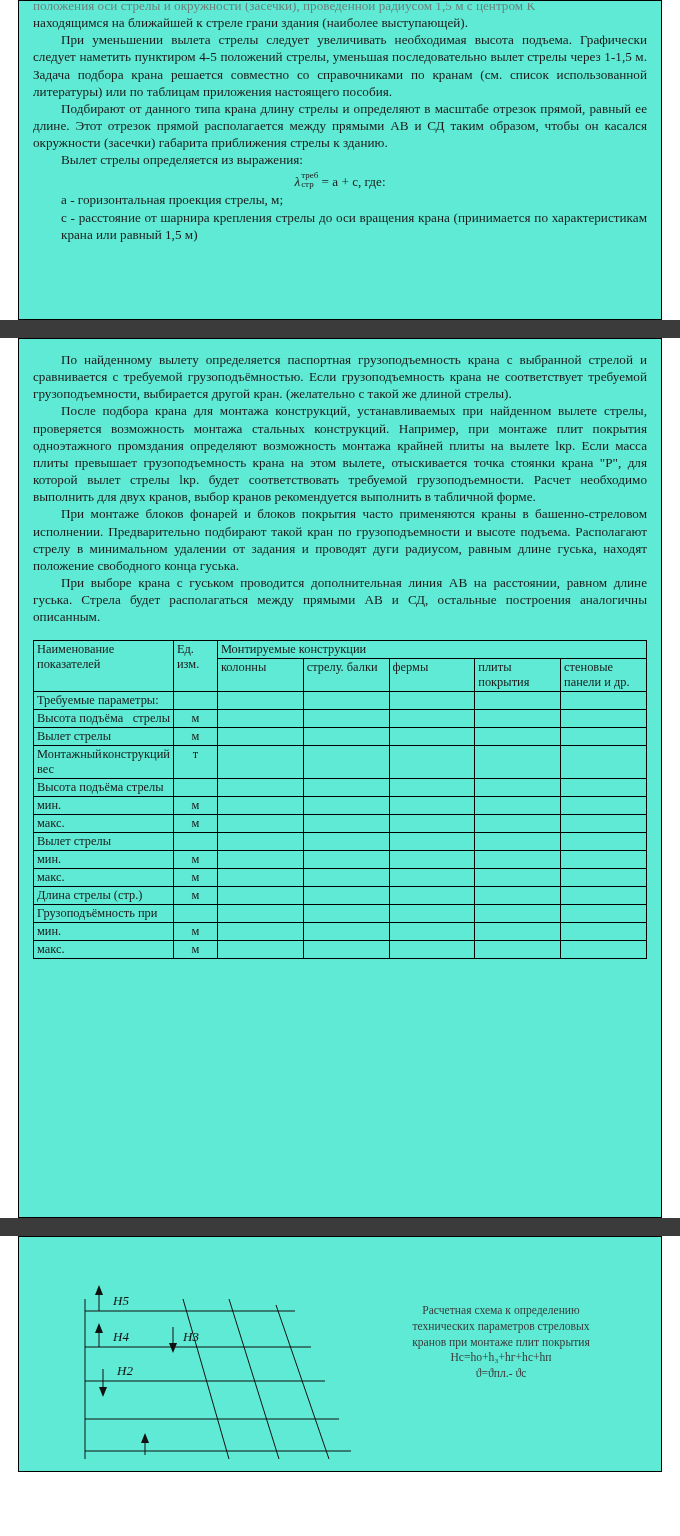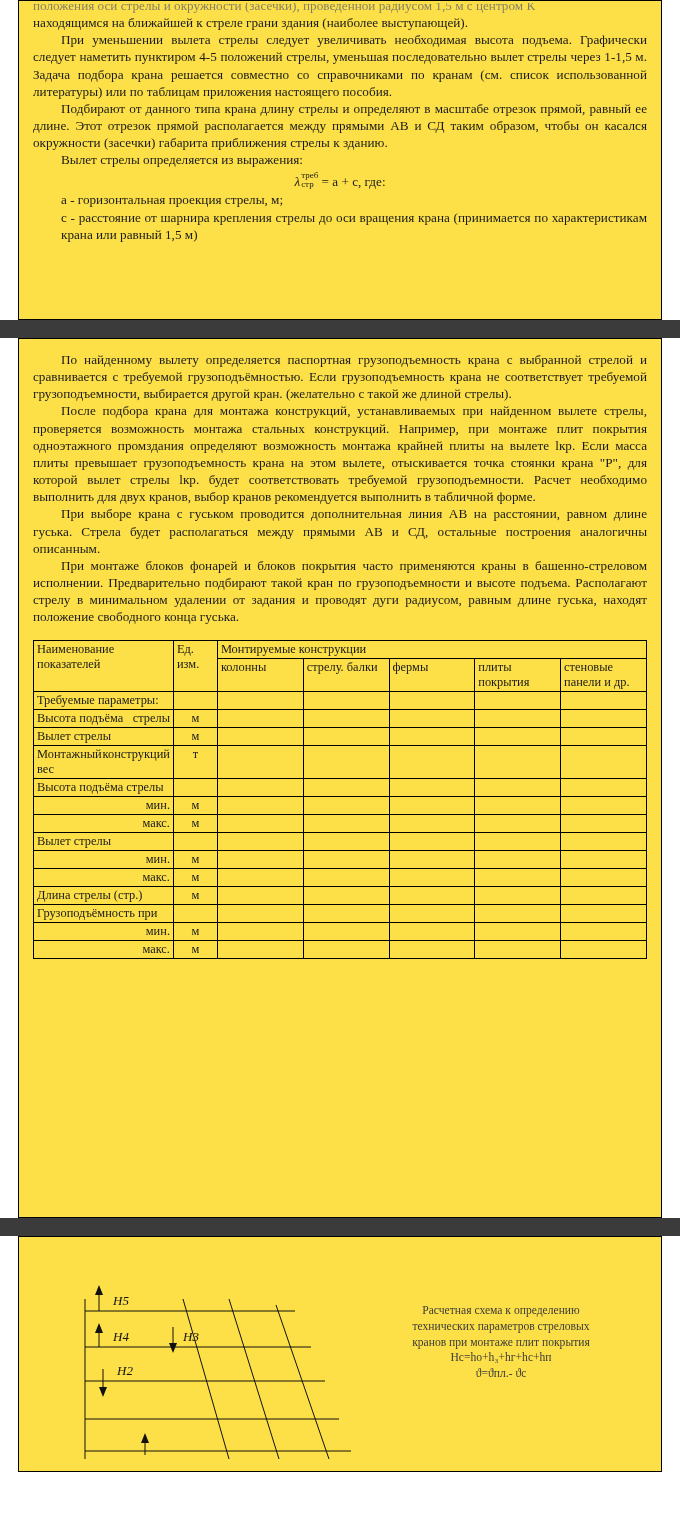--- a/index.html
+++ b/index.html
@@ -19,21 +19,21 @@
   }
   .page-sep {
     width: 680px;
     height: 18px;
     background: #3b3b3b;
   }
   .sheet {
     margin: 0 18px;
     border: 1.5px solid #000;
     padding: 10px 14px 12px 14px;
-    background: #fde047;
+    background: #5eead4;
   }
   
   .p1 { height: 320px; padding-top: 2px; }
   .p1-clip {
     position: relative;
     overflow: hidden;
     height: 296px;
   }
   p.para {
     margin: 0 0 0 0;
@@ -83,21 +83,21 @@
     height: 17px;
   }
   table.params th { text-align: left; }
   .c-name { width: 140px; }
   .c-unit { width: 44px; text-align: center; }
   .c-col  { width: 86px; }
   .name-spread {
     display: flex;
     justify-content: space-between;
   }
-  .right { text-align: right; }
+  .right { text-align: left; }
   
   .p3 { padding-top: 32px; height: 236px; overflow: hidden; }
   .fig-wrap { position: relative; height: 190px; }
   .fig-caption {
     position: absolute;
     left: 343px;
     top: 34px;
     width: 250px;
     text-align: center;
     font-size: 11.6px;
@@ -127,22 +127,22 @@
     </div>
   </div>
 </div>
 
 <div class="page-sep"></div>
 
 <div class="page">
   <div class="sheet p2">
     <p class="para">По найденному вылету определяется паспортная грузоподъемность крана с выбранной стрелой и сравнивается с требуемой грузоподъёмностью. Если грузоподъемность крана не соответствует требуемой грузоподъемности, выбирается другой кран. (желательно с такой же длиной стрелы).</p>
     <p class="para">После подбора крана для монтажа конструкций, устанавливаемых при найденном вылете стрелы, проверяется возможность монтажа стальных конструкций. Например, при монтаже плит покрытия одноэтажного промздания определяют возможность монтажа крайней плиты на вылете lкр. Если масса плиты превышает грузоподъемность крана на этом вылете, отыскивается точка стоянки крана "Р", для которой вылет стрелы lкр. будет соответствовать требуемой грузоподъемности. Расчет необходимо выполнить для двух кранов, выбор кранов рекомендуется выполнить в табличной форме.</p>
+    <p class="para">При монтаже блоков фонарей и блоков покрытия часто применяются краны в башенно-стреловом исполнении. Предварительно подбирают такой кран по грузоподъемности и высоте подъема. Располагают стрелу в минимальном удалении от задания и проводят дуги радиусом, равным длине гуська, находят положение свободного конца гуська.</p>
     <p class="para">При выборе крана с гуськом проводится дополнительная линия АВ на расстоянии, равном длине гуська. Стрела будет располагаться между прямыми АВ и СД, остальные построения аналогичны описанным.</p>
-    <p class="para">При монтаже блоков фонарей и блоков покрытия часто применяются краны в башенно-стреловом исполнении. Предварительно подбирают такой кран по грузоподъемности и высоте подъема. Располагают стрелу в минимальном удалении от задания и проводят дуги радиусом, равным длине гуська, находят положение свободного конца гуська.</p>
 
     <table class="params">
       <thead>
         <tr>
           <th class="c-name" rowspan="2">Наименование показателей</th>
           <th class="c-unit" rowspan="2">Ед. изм.</th>
           <th colspan="5">Монтируемые конструкции</th>
         </tr>
         <tr>
           <th class="c-col">колонны</th>

